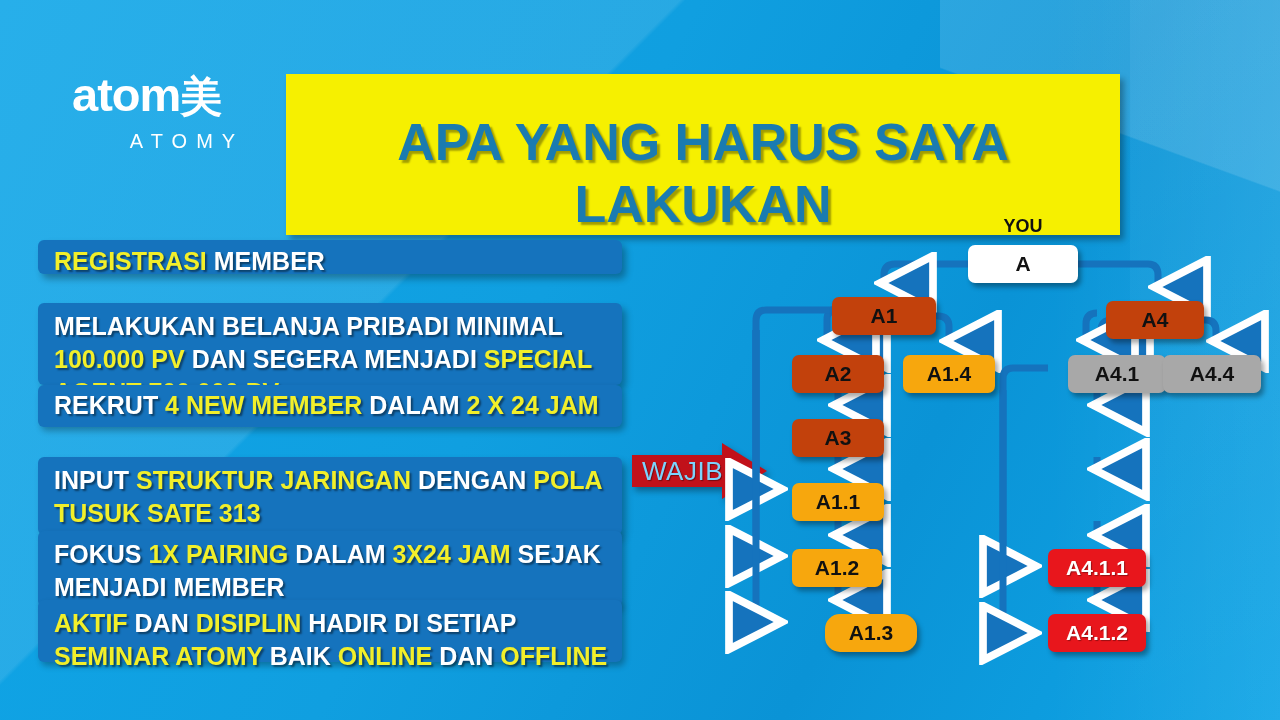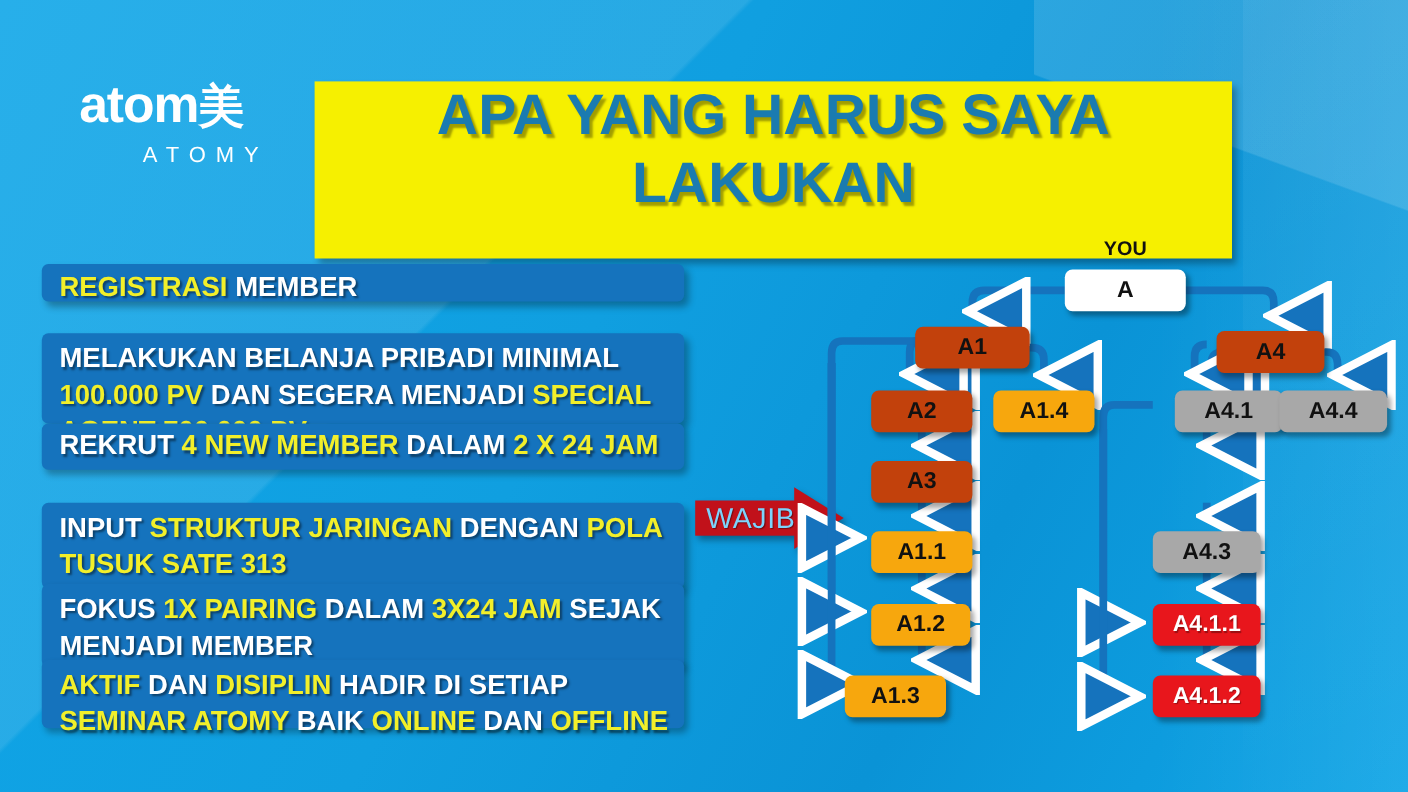--- a/index.html
+++ b/index.html
@@ -28,21 +28,21 @@
   #logo { position:absolute; left:72px; top:68px; width:220px; }
   .logo-main { color:#ffffff; font-size:47px; font-weight:bold; letter-spacing:-1px;
                line-height:54px; white-space:nowrap; }
   .logo-main .cjk { font-family:"DejaVu Sans", sans-serif; font-size:42px; }
   .logo-sub { color:#ffffff; font-size:20px; letter-spacing:9px; text-align:center;
               margin-top:6px; margin-left:10px; }
 
   
   #banner { position:absolute; left:286px; top:74px; width:834px; height:161px;
             background:#f6f000; box-shadow:4px 5px 6px rgba(0,0,0,0.30);
-            display:flex; flex-direction:column; align-items:center; justify-content:flex-start; }
+            display:flex; flex-direction:column; align-items:center; justify-content:flex-end; }
   #banner .tl { color:#1a7bb0; font-size:52px; font-weight:bold; line-height:62px;
                 text-align:center; letter-spacing:0px;
                 text-shadow:3px 3px 2px rgba(0,0,0,0.35); }
 
   
   .panel { position:absolute; left:38px; width:584px; background:#1573bd;
            border-radius:6px; box-shadow:4px 5px 7px rgba(0,0,0,0.30);
            padding:7px 14px 7px 16px; }
   .panel.sub { box-shadow:3px 4px 6px rgba(0,0,0,0.28); }
   .ln { font-size:25px; line-height:33px; font-weight:bold; white-space:nowrap;
@@ -198,34 +198,31 @@
     </div>
     <div class="node n-yellow" style="left: 792px; top: 419px; width: 92px; height: 38px;">
       <span>A3</span>
     </div>
     <div class="node n-orange" style="left: 792px; top: 483px; width: 92px; height: 38px;">
       <span>A1.1</span>
     </div>
     <div class="node n-orange" style="left: 792px; top: 549px; width: 90px; height: 38px;">
       <span>A1.2</span>
     </div>
-    <div class="node n-orange" style="left: 768px; top: 614px; width: 92px; height: 38px;">
+    <div class="node n-orange" style="left: 825px; top: 614px; width: 92px; height: 38px; border-radius: 15px;">
       <span>A1.3</span>
     </div>
     <div class="node n-yellow" style="left: 1106px; top: 301px; width: 98px; height: 38px;">
       <span>A4</span>
     </div>
     <div class="node n-gray" style="left: 1048px; top: 355px; width: 98px; height: 38px; margin-left: 20px;">
       <span>A4.1</span>
     </div>
     <div class="node n-gray" style="left: 1163px; top: 355px; width: 98px; height: 38px;">
       <span>A4.4</span>
     </div>
-    <div class="node n-gray" style="left: 1048px; top: 483px; width: 98px; height: 38px;">
-      <span>A4.3</span>
-    </div>
     <div class="node n-red" style="left: 1048px; top: 549px; width: 98px; height: 38px;">
       <span>A4.1.1</span>
     </div>
     <div class="node n-red" style="left: 1048px; top: 614px; width: 98px; height: 38px;">
       <span>A4.1.2</span>
     </div>
   </div>
 
 </body></html>

